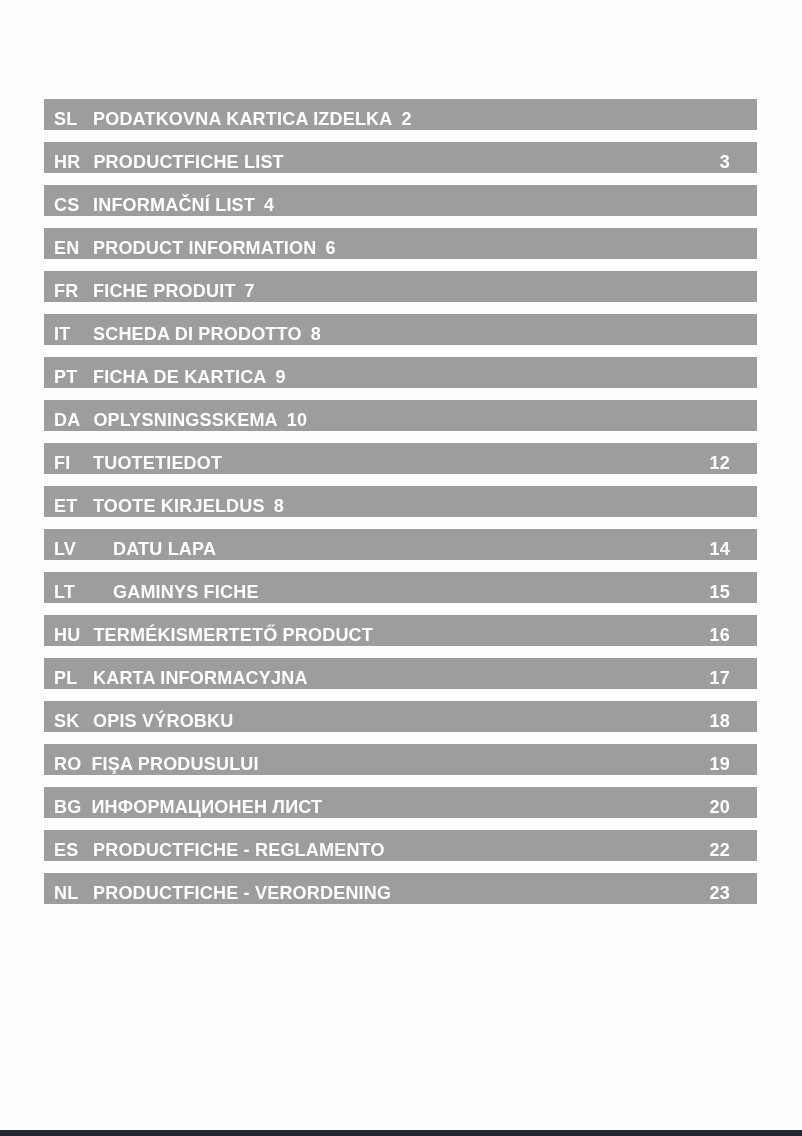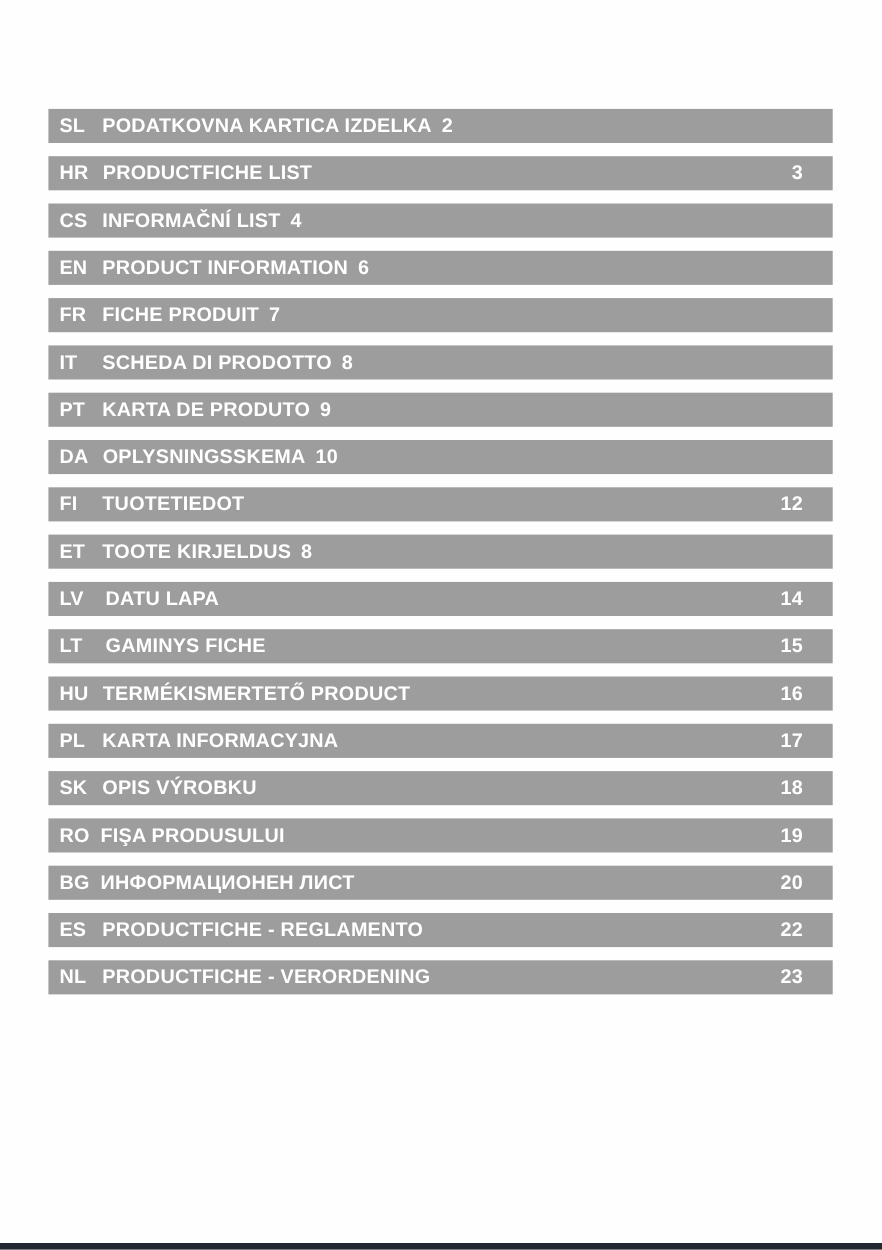--- a/index.html
+++ b/index.html
@@ -12,38 +12,38 @@
     overflow: hidden;
   }
   .toc {
     position: absolute;
     left: 44px;
     top: 99px;
     width: 713px;
   }
   .bar {
     display: flex;
-    align-items: center;
+    align-items: flex-end;
     height: 31px;
     margin-bottom: 12px;
     background: var(--bar-color, #9d9d9d);
     color: var(--text-color, #ffffff);
     font-weight: bold;
     font-size: 18px;
     letter-spacing: 0.2px;
     padding: 0 10px;
     box-sizing: border-box;
     white-space: nowrap;
   }
   .code {
     display: inline-block;
     min-width: 26px;
     margin-right: 13px;
   }
-  .gap-wide .code   { margin-right: 16px; }
+  .gap-wide .code   { margin-right: 33px; }
   .gap-medium .code { margin-right: 10px; }
   .page-inline { margin-left: 9px; }
   .page-right  { margin-left: auto; padding-right: 17px; }
   .footer-rule {
     position: absolute;
     left: 0;
     bottom: 0;
     width: 802px;
     height: 6px;
     background: var(--footer-color, #232830);
@@ -85,21 +85,21 @@
   </div>
 
   <div class="bar">
     <span class="code">IT</span>
     <span class="title">SCHEDA DI PRODOTTO</span>
     <span class="page page-inline">8</span>
   </div>
 
   <div class="bar">
     <span class="code">PT</span>
-    <span class="title">KARTA DE PRODUTO</span>
+    <span class="title">FICHA DE KARTICA</span>
     <span class="page page-inline">9</span>
   </div>
 
   <div class="bar">
     <span class="code">DA</span>
     <span class="title">OPLYSNINGSSKEMA</span>
     <span class="page page-inline">10</span>
   </div>
 
 

